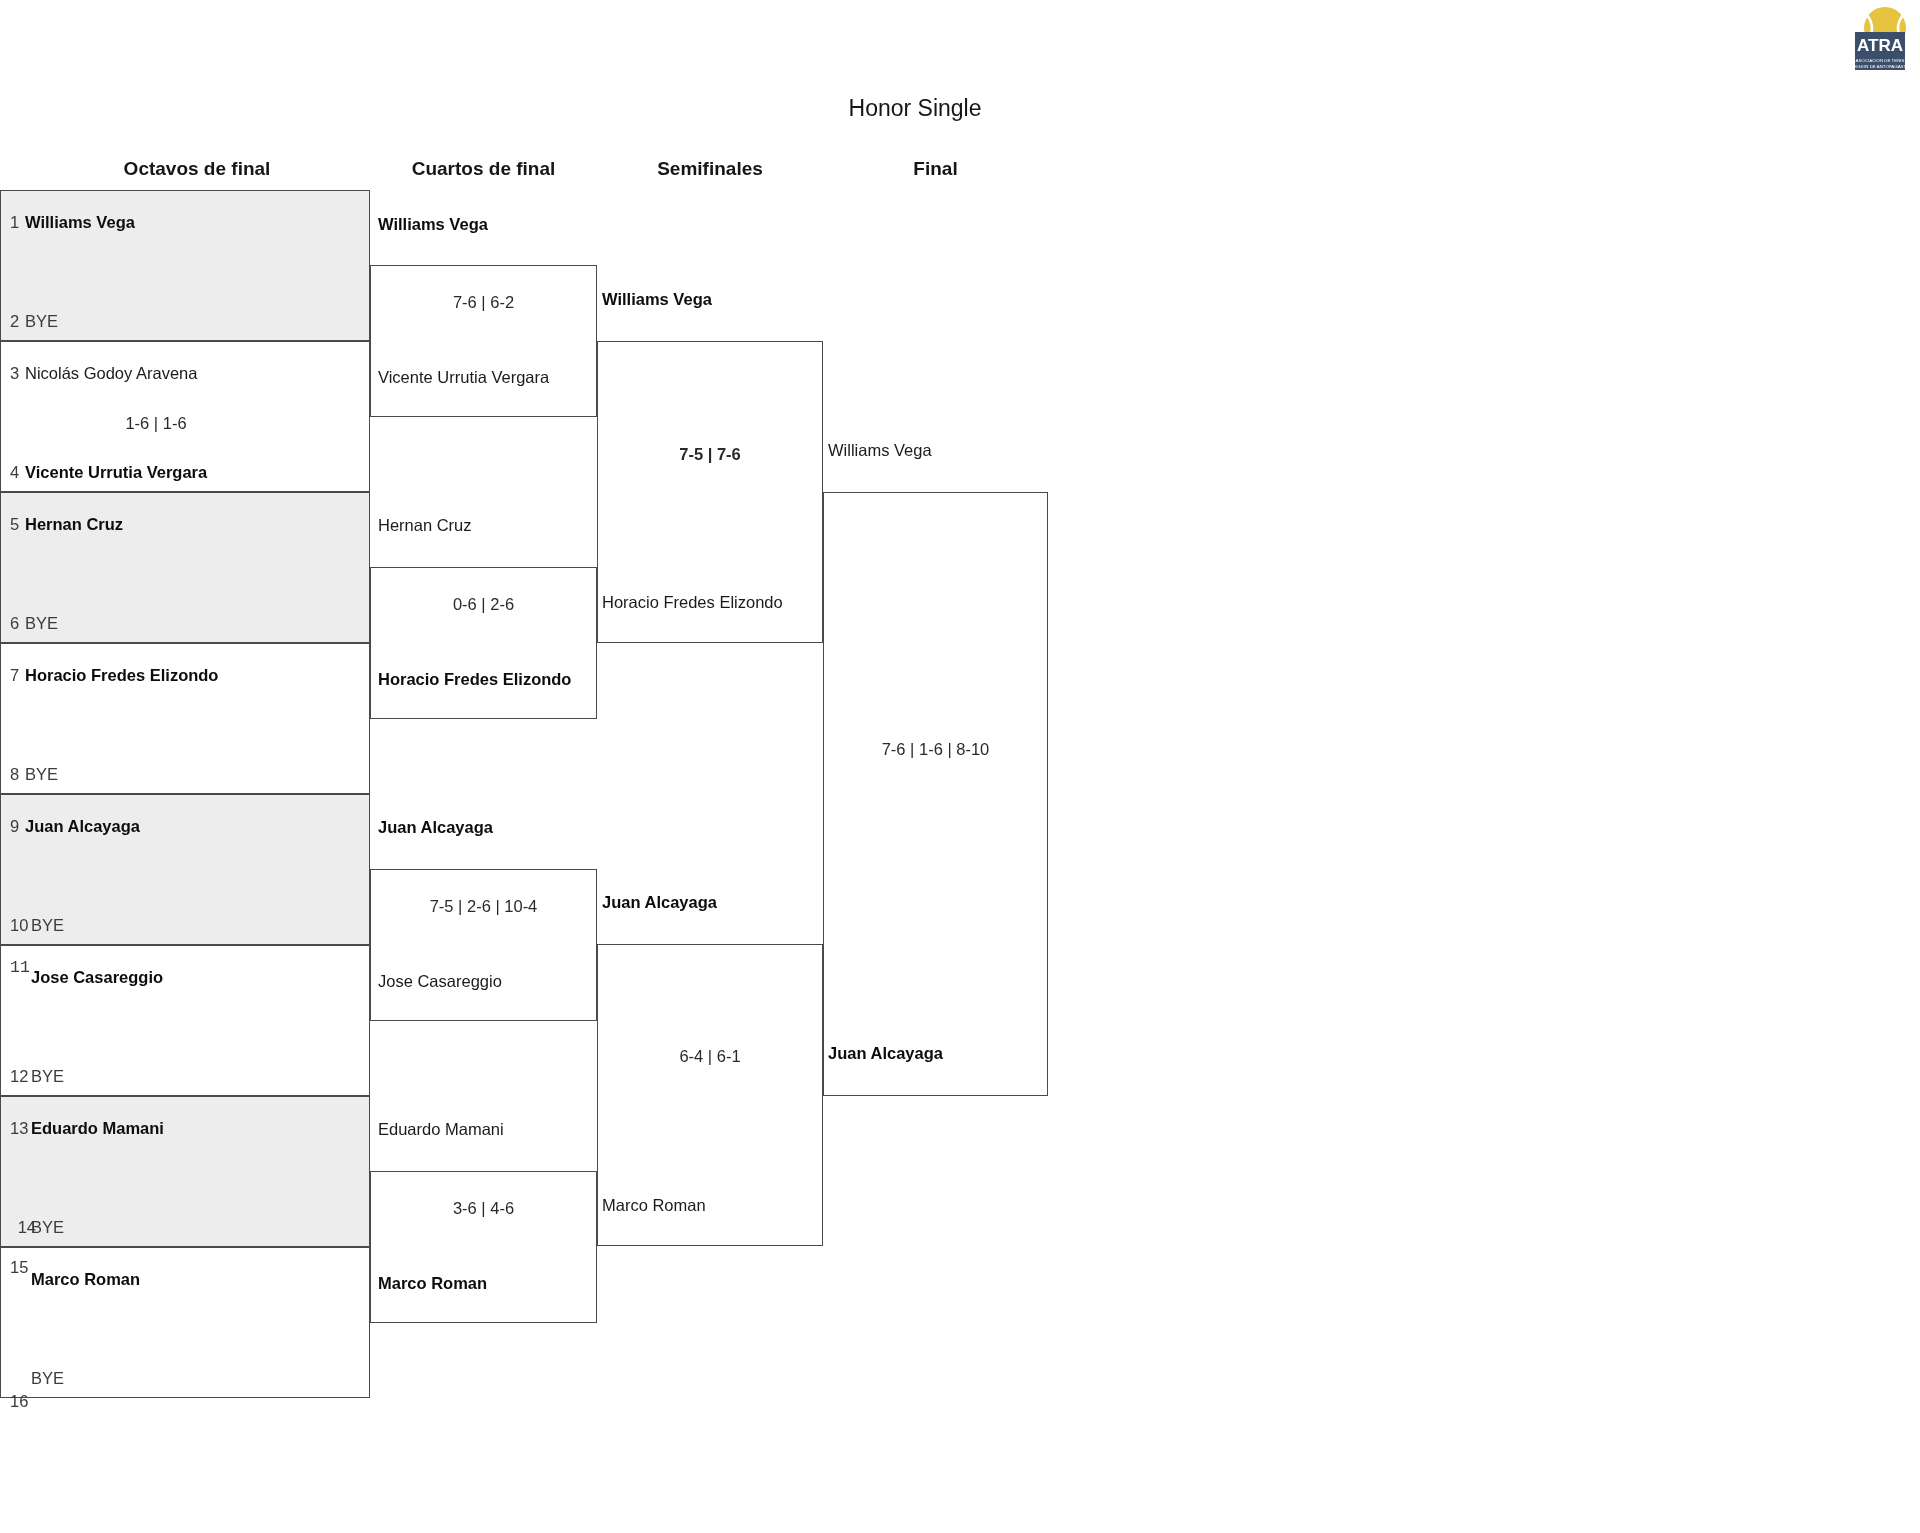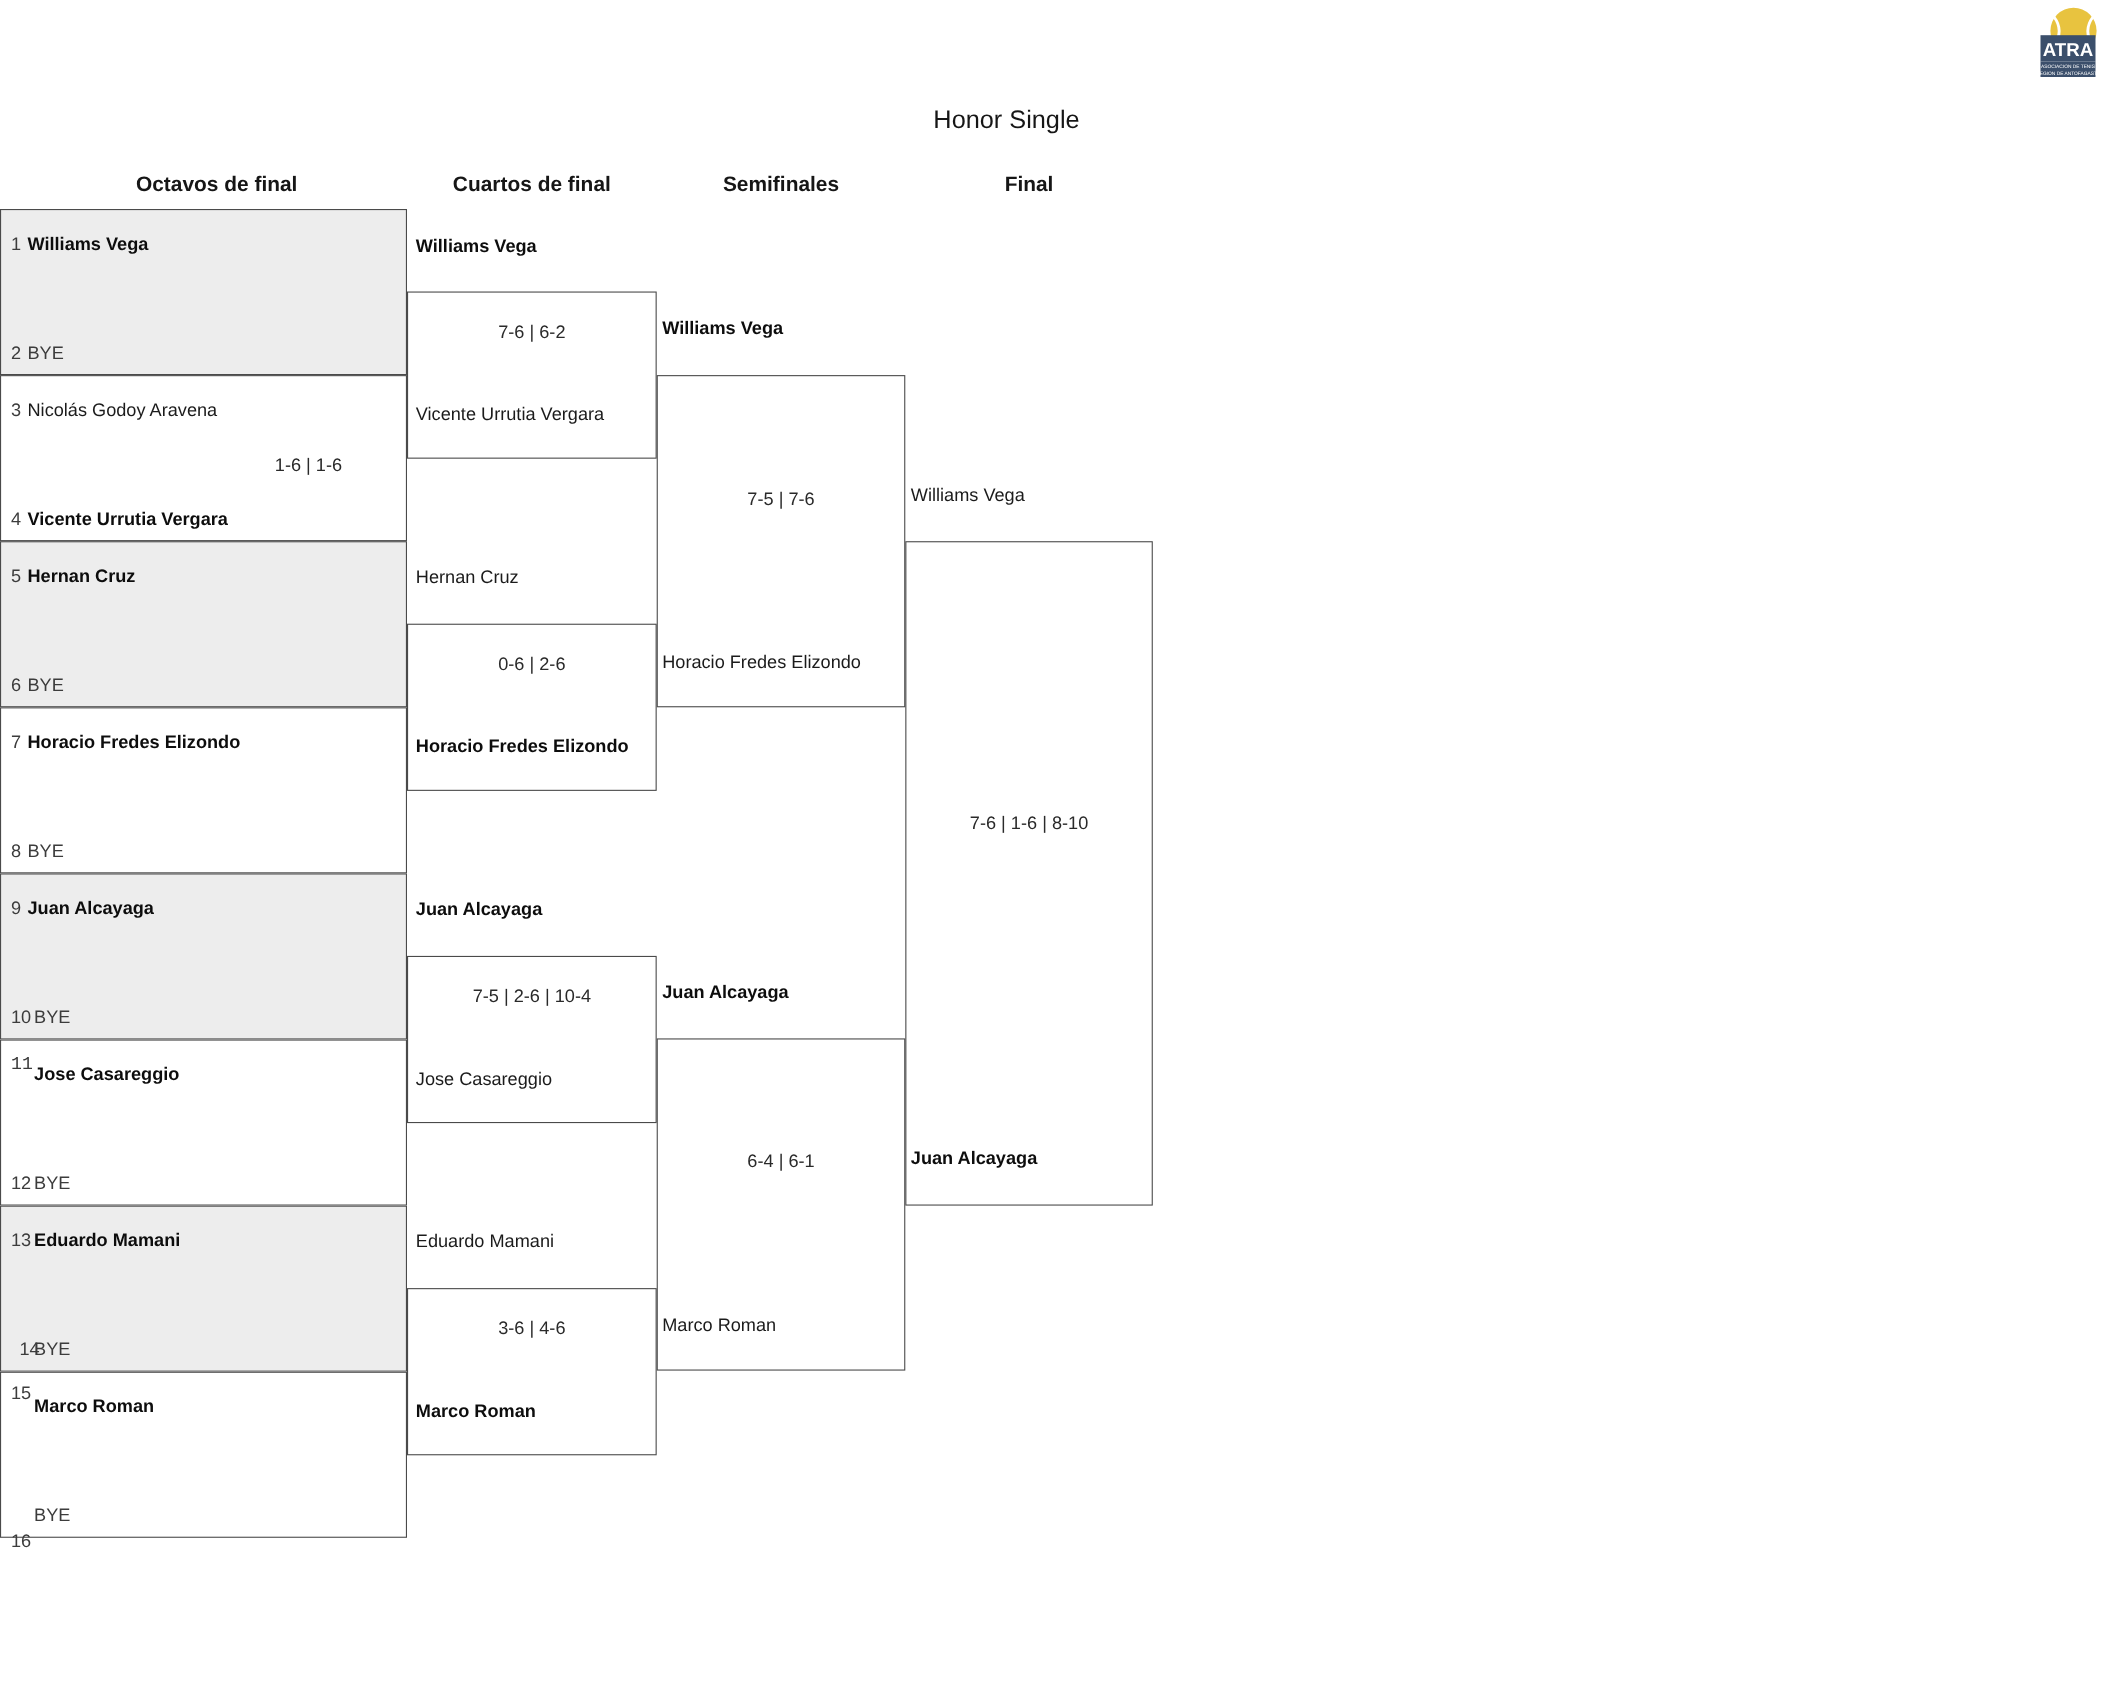--- a/index.html
+++ b/index.html
@@ -103,21 +103,21 @@
     <div class="seed" style="top:121px;">2</div>
     <div class="pname bye" style="left:24px;top:121px;">BYE</div>
     <div class="score" style="left:0;top:72px;width:370px;"></div>
   </div>
 
   <div class="slot" style="left:0;top:341px;width:370px;height:151px;">
     <div class="seed" style="top:22px;">3</div>
     <div class="pname" style="left:24px;top:22px;">Nicolás Godoy Aravena</div>
     <div class="seed" style="top:121px;">4</div>
     <div class="pname win" style="left:24px;top:121px;">Vicente Urrutia Vergara</div>
-    <div class="score" style="left:0;top:72px;width:310px;text-align:right;">1-6 | 1-6</div>
+    <div class="score" style="left:0;top:72px;width:310px;">1-6 | 1-6</div>
   </div>
 
   <div class="slot shaded" style="left:0;top:492px;width:370px;height:151px;">
     <div class="seed" style="top:22px;">5</div>
     <div class="pname win" style="left:24px;top:22px;">Hernan Cruz</div>
     <div class="seed" style="top:121px;">6</div>
     <div class="pname bye" style="left:24px;top:121px;">BYE</div>
     <div class="score" style="left:0;top:72px;width:370px;"></div>
   </div>
 
@@ -176,21 +176,21 @@
   <div class="score" style="left:370px;top:897px;width:227px;">7-5 | 2-6 | 10-4</div>
   <div class="pname" style="left:378px;top:972px;">Jose Casareggio</div>
 
   <div class="pname" style="left:378px;top:1120px;">Eduardo Mamani</div>
   <div class="mbox" style="left:370px;top:1171px;width:227px;height:152px;"></div>
   <div class="score" style="left:370px;top:1199px;width:227px;">3-6 | 4-6</div>
   <div class="pname win" style="left:378px;top:1274px;">Marco Roman</div>
 
   <div class="pname win" style="left:602px;top:290px;">Williams Vega</div>
   <div class="mbox" style="left:597px;top:341px;width:226px;height:302px;"></div>
-  <div class="score" style="left:597px;top:445px;width:226px;">7-5 | 7-6</div>
+  <div class="score" style="left:597px;top:445px;width:226px;font-weight:bold;">7-5 | 7-6</div>
   <div class="pname" style="left:602px;top:593px;">Horacio Fredes Elizondo</div>
 
   <div class="pname win" style="left:602px;top:893px;">Juan Alcayaga</div>
   <div class="mbox" style="left:597px;top:944px;width:226px;height:302px;"></div>
   <div class="score" style="left:597px;top:1047px;width:226px;">6-4 | 6-1</div>
   <div class="pname" style="left:602px;top:1196px;">Marco Roman</div>
 
   <div class="pname" style="left:828px;top:441px;">Williams Vega</div>
   <div class="mbox" style="left:823px;top:492px;width:225px;height:604px;"></div>
   <div class="score" style="left:823px;top:740px;width:225px;">7-6 | 1-6 | 8-10</div>

